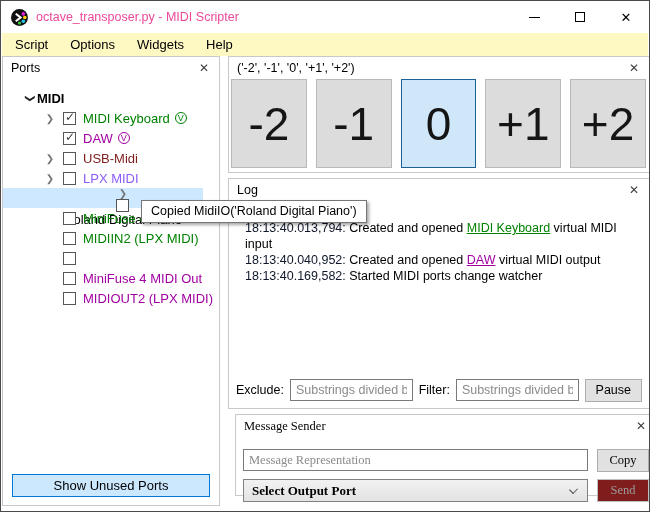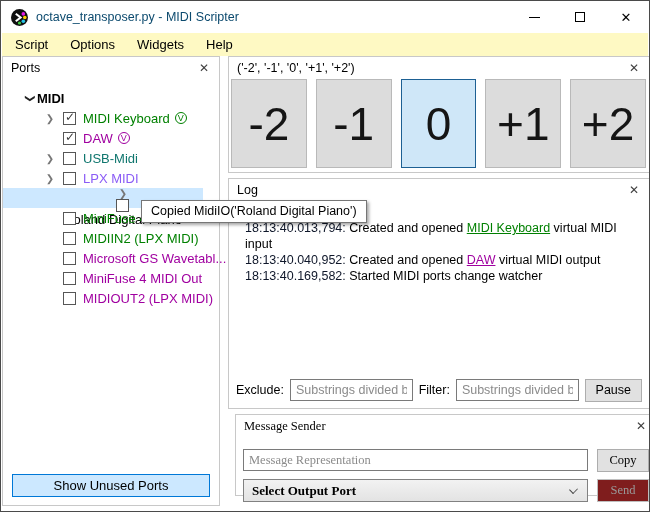--- a/index.html
+++ b/index.html
@@ -6,21 +6,21 @@
   html,body { background:#888; }
   body { font-family:"Liberation Sans","DejaVu Sans",sans-serif; }
   .window {
     position:relative; width:650px; height:512px; background:#ffffff;
     border:1px solid #4a4a4a; overflow:hidden; font-size:13px; color:#000;
   }
 
   
   .title-bar { position:absolute; left:0; top:0; right:0; height:32px; background:#fff; display:flex; align-items:center; }
   .app-icon { width:17px; height:17px; margin:0 8px 0 10px; flex:0 0 auto; }
-  .title-text { font-size:12.5px; color:#0c4a6e; }
+  .title-text { font-size:12.5px; color:#ec4899; }
   .win-controls { position:absolute; right:0; top:0; height:32px; display:flex; }
   .win-btn { width:46px; height:32px; display:flex; align-items:center; justify-content:center; color:#000; }
   .glyph-min { width:11px; height:1px; background:#000; }
   .glyph-max { width:10px; height:10px; border:1px solid #000; }
   .glyph-close { font-size:13px; line-height:1; }
 
   
   .menu-bar { position:absolute; left:1px; top:32px; right:1px; height:23px; background:#fef9c3; display:flex; align-items:center; padding-left:2px; }
   .menu-item { padding:3px 11px; font-size:13px; color:#000; }
 
@@ -129,21 +129,21 @@
       </div>
       <div class="tree-row child-row">
         <span class="expander" style="visibility: hidden;"></span>
         <span class="checkbox checked"></span>
         <span class="tree-label" style="color: rgb(160, 0, 160);">DAW</span>
         <span class="virtual-badge" style="color: rgb(160, 0, 160); border-color: rgb(160, 0, 160);">V</span>
       </div>
       <div class="tree-row child-row">
         <span class="expander" style="visibility: visible;"></span>
         <span class="checkbox"></span>
-        <span class="tree-label" style="color: #0f766e;">USB-Midi</span>
+        <span class="tree-label" style="color: #7f1d1d;">USB-Midi</span>
 
       </div>
       <div class="tree-row child-row">
         <span class="expander" style="visibility: visible;"></span>
         <span class="checkbox"></span>
         <span class="tree-label" style="color: #8b5cf6;">LPX MIDI</span>
 
       </div>
       <div class="tree-row child-row selected">
         <span class="expander" style="visibility: visible;"></span>
@@ -159,21 +159,20 @@
       </div>
       <div class="tree-row child-row">
         <span class="expander" style="visibility: hidden;"></span>
         <span class="checkbox"></span>
         <span class="tree-label" style="color: rgb(0, 128, 0);">MIDIIN2 (LPX MIDI)</span>
 
       </div>
       <div class="tree-row child-row">
         <span class="expander" style="visibility: hidden;"></span>
         <span class="checkbox"></span>
-        <span class="tree-label" style="color: rgb(160, 0, 160);">Microsoft GS Wavetabl...</span>
 
       </div>
       <div class="tree-row child-row">
         <span class="expander" style="visibility: hidden;"></span>
         <span class="checkbox"></span>
         <span class="tree-label" style="color: rgb(160, 0, 160);">MiniFuse 4 MIDI Out</span>
 
       </div>
       <div class="tree-row child-row">
         <span class="expander" style="visibility: hidden;"></span>

